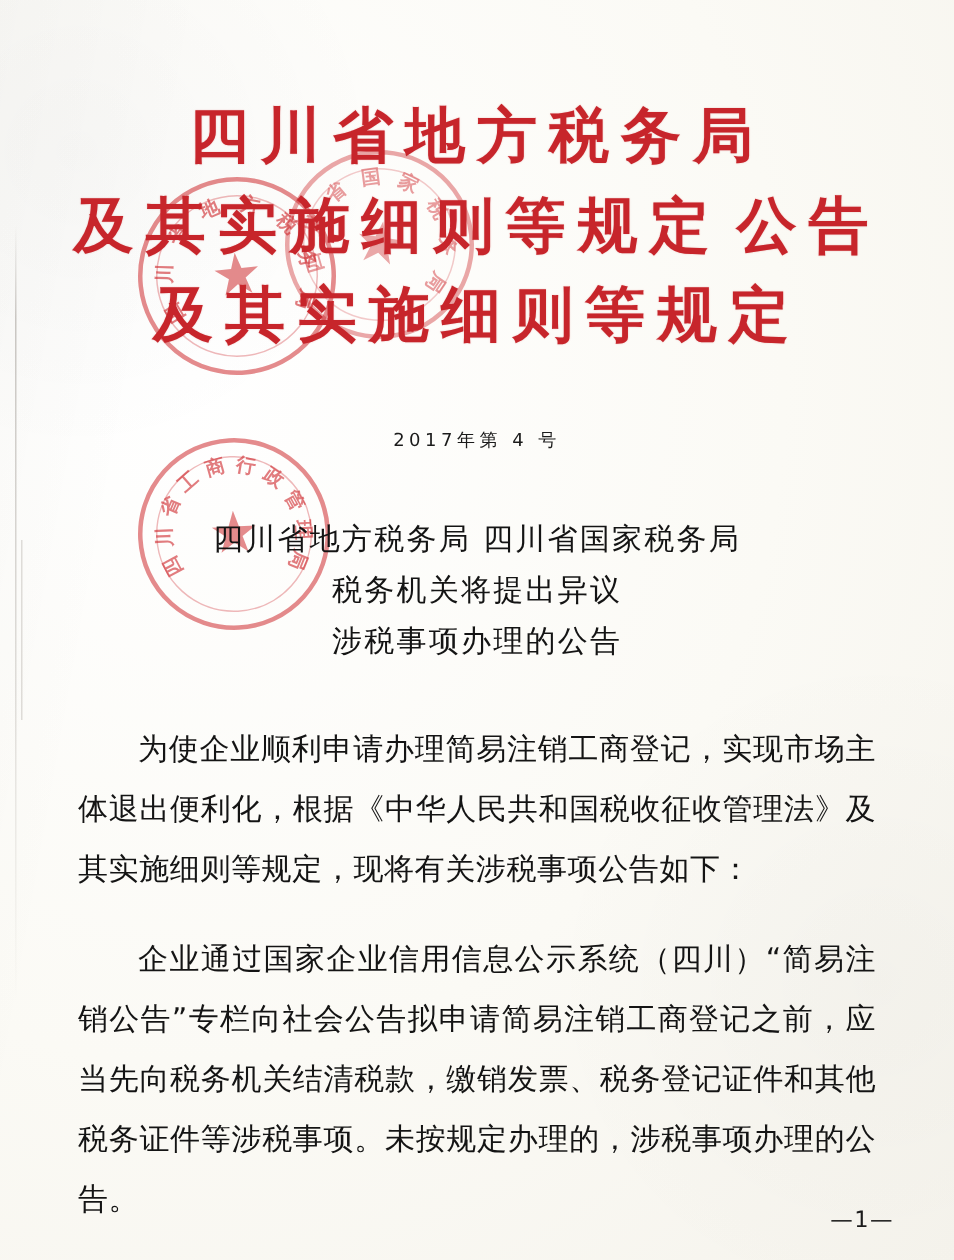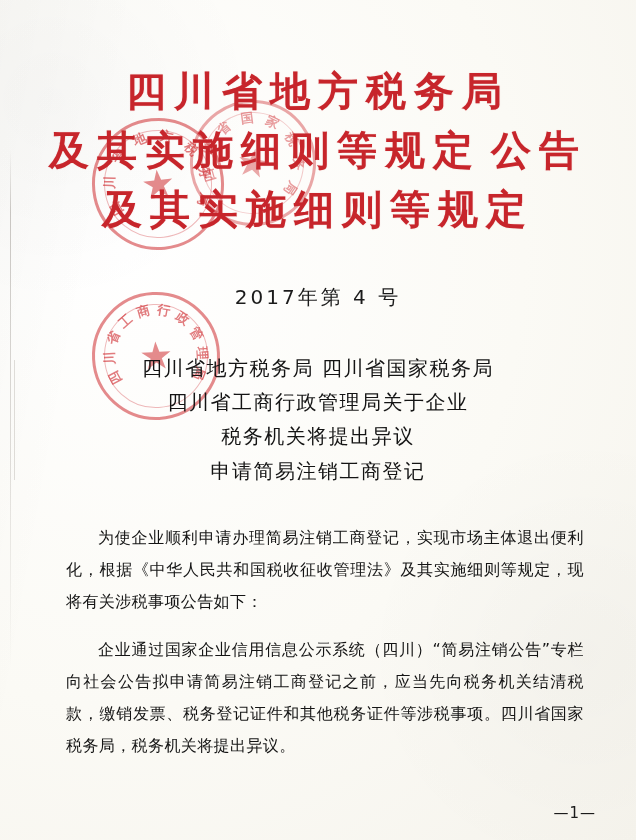--- a/index.html
+++ b/index.html
@@ -115,21 +115,21 @@
     margin-left: 10px;
     font-family: Liberation Serif, serif;
   }
 
   .doc-number {
     position: relative;
     z-index: 3;
     text-align: center;
     margin-top: 44px;
     font-family: "DejaVu Sans", "Liberation Sans", sans-serif;
-    font-size: 20px;
+    font-size: 12px;
     letter-spacing: 3px;
     color: #1b1b1b;
   }
 
   
   .title-block {
     position: relative;
     z-index: 3;
     margin-top: 40px;
     text-align: center;
@@ -144,27 +144,26 @@
   }
 
   
   .body-block {
     position: relative;
     z-index: 3;
     margin: 34px 52px 0 52px;
   }
   .body-par {
     font-family: "DejaVu Sans", "Liberation Sans", sans-serif;
-    font-size: 16px;
+    font-size: 20px;
     line-height: 2.0;
     letter-spacing: 0.4px;
     text-indent: 2em;
     color: #141414;
     text-align: justify;
-    margin-left: 14px;
   }
 
   .page-number {
     position: absolute;
     bottom: 18px;
     right: 40px;
     z-index: 3;
     font-family: "DejaVu Sans", "Liberation Sans", sans-serif;
     font-size: 15px;
     color: #1b1b1b;
@@ -234,24 +233,23 @@
     </div>
     <div class="masthead-line">
       <span>及其实施细则等规定</span>
     </div>
   </div>
 
   <div class="doc-number">2017年第 4 号</div>
 
   <div class="title-block">
     <div class="title-line">四川省地方税务局 四川省国家税务局</div>
-    <div class="title-line">四川省工商行政管理局关于企业</div>
     <div class="title-line">税务机关将提出异议</div>
-    <div class="title-line">申请简易注销工商登记</div>
+    <div class="title-line">涉税事项办理的公告</div>
   </div>
 
   <div class="body-block">
     <p class="body-par">为使企业顺利申请办理简易注销工商登记，实现市场主体退出便利化，根据《中华人民共和国税收征收管理法》及其实施细则等规定，现将有关涉税事项公告如下：</p>
-    <p class="body-par">企业通过国家企业信用信息公示系统（四川）“简易注销公告”专栏向社会公告拟申请简易注销工商登记之前，应当先向税务机关结清税款，缴销发票、税务登记证件和其他税务证件等涉税事项。四川省国家税务局，税务机关将提出异议。</p>
+    <p class="body-par">企业通过国家企业信用信息公示系统（四川）“简易注销公告”专栏向社会公告拟申请简易注销工商登记之前，应当先向税务机关结清税款，缴销发票、税务登记证件和其他税务证件等涉税事项。未按规定办理的，涉税事项办理的公告。</p>
   </div>
 
   <div class="page-number">—1—</div>
 </div>
 
 </body></html>

